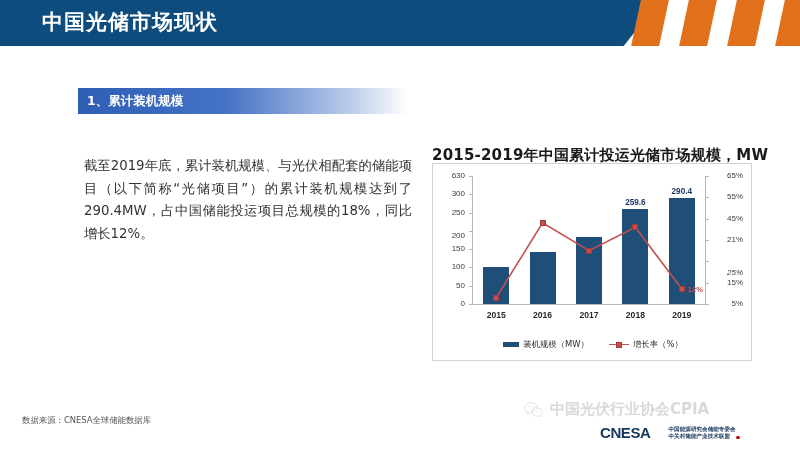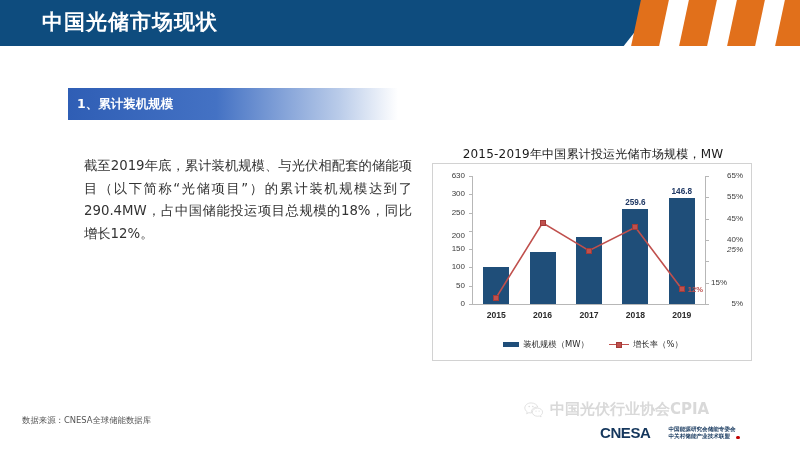--- a/index.html
+++ b/index.html
@@ -26,41 +26,41 @@
     white-space:nowrap;
   }
   .stripe{
     position:absolute;top:0;height:46px;width:28px;background:#e1701b;
     transform:skewX(-12deg);
   }
   .s1{left:636px;} .s2{left:684px;} .s3{left:732px;} .s4{left:780px;}
 
   
   .subhead{
-    position:absolute;left:68px;top:88px;width:330px;height:32px;
+    position:absolute;left:78px;top:88px;width:330px;height:26px;
     background:linear-gradient(to right,#2f5eb5 0%,#4472c4 45%,#b9cbe9 82%,#ffffff 100%);
     display:flex;align-items:center;
   }
   .subhead-text{
     color:#ffffff;font-size:12.5px;font-weight:bold;padding-left:9px;
     font-family:"DejaVu Sans","Liberation Sans",sans-serif;white-space:nowrap;
   }
 
   
   .body-col{position:absolute;left:84px;top:155px;width:328px;}
   .para{
     font-size:13.3px;line-height:22.5px;color:#333333;
     font-family:"DejaVu Sans","Liberation Sans",sans-serif;
     text-align:justify;margin:0 0 22px 0;
   }
 
   
   .chart-wrap{position:absolute;left:432px;top:146px;width:322px;height:218px;}
   .chart-title{
-    text-align:center;font-size:12px;font-weight:normal;color:#1a1a1a;
+    text-align:center;font-size:15px;font-weight:bold;color:#1a1a1a;
     font-family:"DejaVu Sans","Liberation Sans",sans-serif;
     margin:0 0 5px 0;letter-spacing:.2px;white-space:nowrap;
   }
   .chart-box{
     position:absolute;left:0;top:17px;width:320px;height:198px;
     border:1px solid #d2d2d2;background:#fff;box-sizing:border-box;
   }
   .plot{position:absolute;left:40px;top:12px;width:232px;height:128px;}
   .axis-line{position:absolute;background:#b7b7b7;}
   .yl-axis{left:39px;top:12px;width:1px;height:129px;}
@@ -182,25 +182,25 @@
           <div class="ylab" style="left: -2px; top: 44.5714px;">250</div>
           <div class="ytick" style="left: 36px; top: 30.2857px;"></div>
           <div class="ylab" style="left: -2px; top: 26.2857px;">300</div>
           <div class="ytick" style="left: 36px; top: 12px;"></div>
           <div class="ylab" style="left: -2px; top: 8px;">630</div>
         </div>
       <div id="yticks-right">
           <div class="ytick" style="left: 272px; top: 140px;"></div>
           <div class="yrlab" style="left: 280px; top: 136px;">5%</div>
           <div class="ytick" style="left: 272px; top: 118.667px;"></div>
-          <div class="yrlab" style="left: 264px; top: 114.667px;">15%</div>
+          <div class="yrlab" style="left: 280px; top: 114.667px;">15%</div>
           <div class="ytick" style="left: 272px; top: 97.3333px;"></div>
-          <div class="yrlab" style="left: 280px; top: 82px; font-style: italic;">25%</div>
+          <div class="yrlab" style="left: 280px; top: 105px; font-style: italic;">25%</div>
           <div class="ytick" style="left: 272px; top: 76px;"></div>
-          <div class="yrlab" style="left: 280px; top: 72px;">40%</div>
+          <div class="yrlab" style="left: 280px; top: 72px;">21%</div>
           <div class="ytick" style="left: 272px; top: 54.6667px;"></div>
           <div class="yrlab" style="left: 280px; top: 50.6667px;">45%</div>
           <div class="ytick" style="left: 272px; top: 33.3333px;"></div>
           <div class="yrlab" style="left: 280px; top: 29.3333px;">55%</div>
           <div class="ytick" style="left: 272px; top: 12px;"></div>
           <div class="yrlab" style="left: 280px; top: 8px;">65%</div>
         </div>
       <div id="xlabels">
           <div class="xlab" style="left: 41.2px;">2015</div>
           <div class="xlab" style="left: 87.6px;">2016</div>
@@ -209,21 +209,21 @@
           <div class="xlab" style="left: 226.8px;">2019</div>
         </div>
       <div class="plot">
         <div id="bars">
             <div class="bar" style="left: 10.2px; height: 36.5714px; background: rgb(31, 78, 121);"></div>
             <div class="bar" style="left: 56.6px; height: 51.5657px; background: rgb(31, 78, 121);"></div>
             <div class="bar" style="left: 103px; height: 66.9257px; background: rgb(31, 78, 121);"></div>
             <div class="bar" style="left: 149.4px; height: 94.9394px; background: rgb(31, 78, 121);"></div>
             <div class="bar-label" style="left: 142.4px; top: 22.0606px;">259.6</div>
             <div class="bar" style="left: 195.8px; height: 106.203px; background: rgb(31, 78, 121);"></div>
-            <div class="bar-label" style="left: 188.8px; top: 10.7966px;">146.8</div>
+            <div class="bar-label" style="left: 188.8px; top: 10.7966px;">290.4</div>
           </div>
         <svg class="lineover" viewBox="0 0 232 128" preserveAspectRatio="none">
           <polyline id="growth-line" fill="none" stroke="#c0504d" stroke-width="1.6" points="23.2,121.6 69.6,46.9 116.0,74.7 162.4,51.2 208.8,113.1"></polyline>
         </svg>
         <div id="points">
             <div class="pt" style="left: 20.2px; top: 118.6px; background: rgb(192, 80, 77);"></div>
             <div class="pt" style="left: 66.6px; top: 43.9333px; background: rgb(192, 80, 77);"></div>
             <div class="pt" style="left: 113px; top: 71.6667px; background: rgb(192, 80, 77);"></div>
             <div class="pt" style="left: 159.4px; top: 48.2px; background: rgb(192, 80, 77);"></div>
             <div class="pt" style="left: 205.8px; top: 110.067px; background: rgb(192, 80, 77);"></div>

